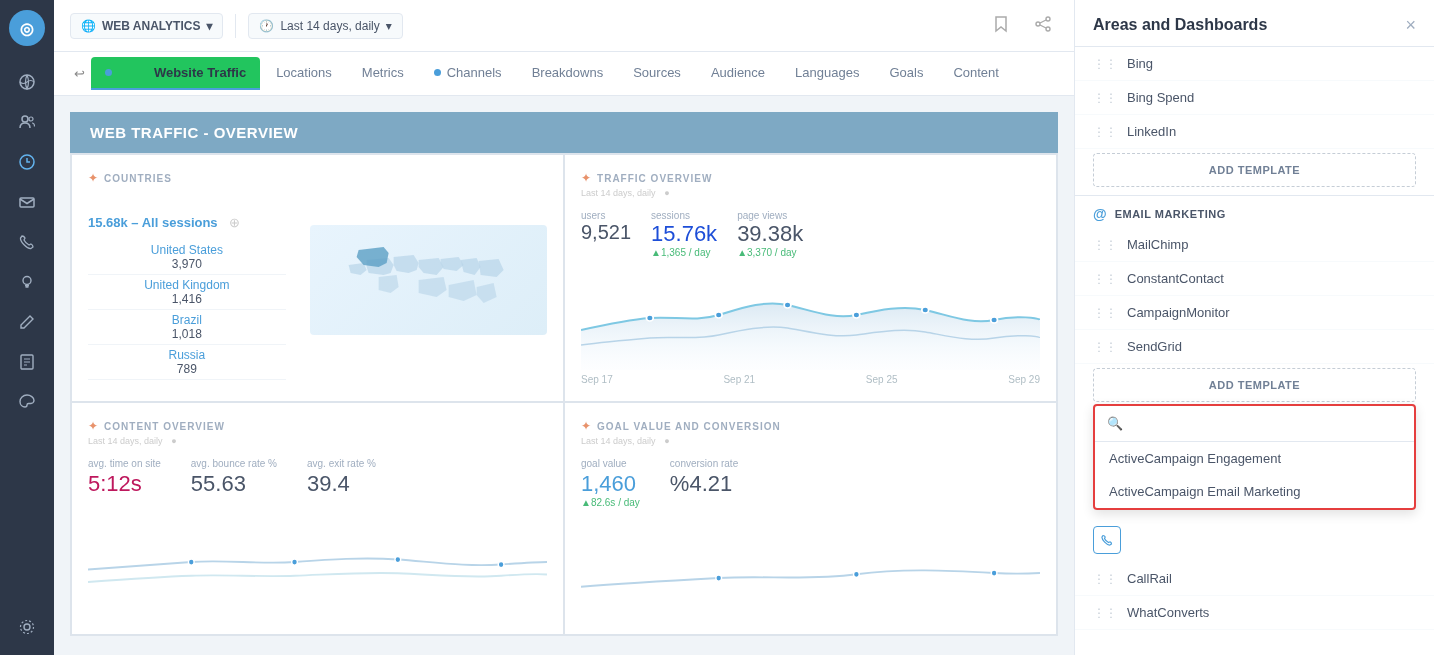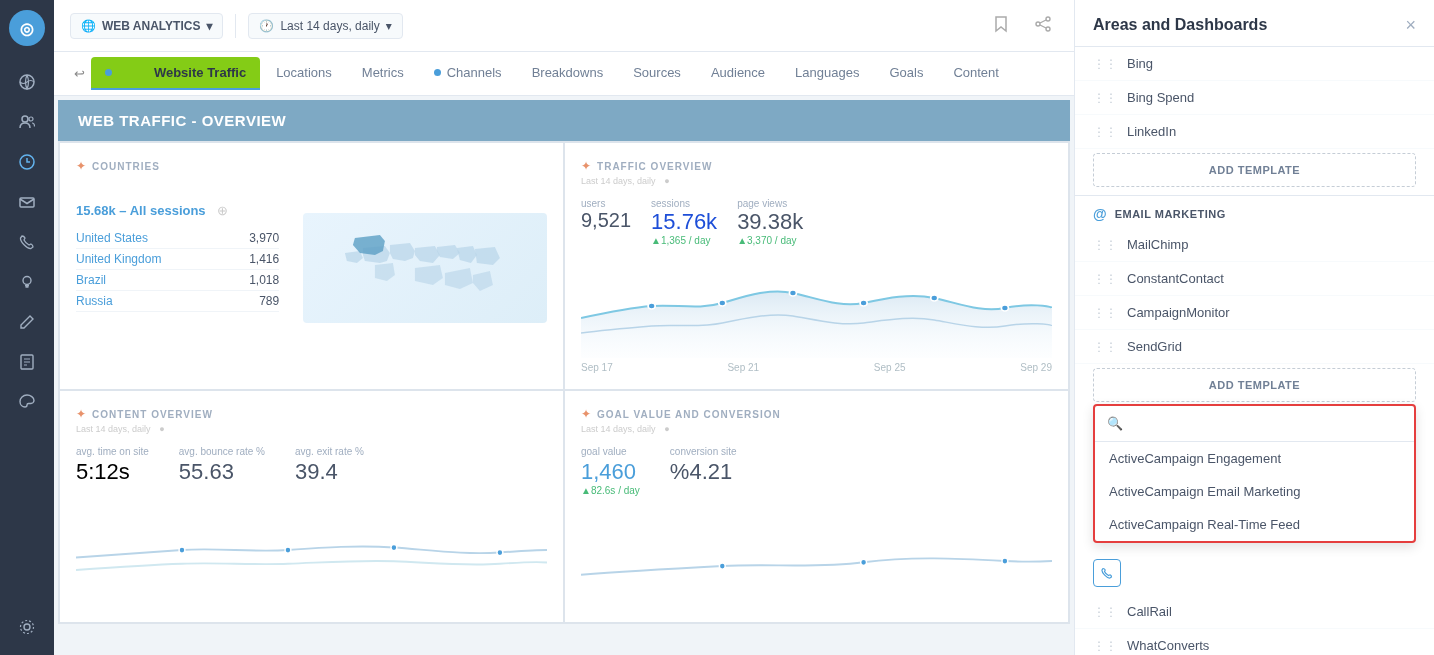--- a/index.html
+++ b/index.html
@@ -84,35 +84,35 @@
       color: #718096;
       cursor: pointer;
       border-radius: 4px 4px 0 0;
       display: flex; align-items: center; gap: 6px;
       border-bottom: 2px solid transparent;
       white-space: nowrap;
     }
     .nav-tab.active {
       color: #2d3748;
       font-weight: 600;
-      background: #84cc16;
+      background: #22c55e;
       border-bottom: 2px solid #4a9eda;
       gap: 42px;
     }
     .nav-tab .dot {
       width: 7px; height: 7px; border-radius: 50%; background: #48bb78; display: inline-block;
     }
     .nav-tab .dot.blue { background: #4a9eda; }
     .back-icon { color: #888; font-size: 13px; cursor: pointer; padding: 4px; }
 
     
     .dashboard {
       flex: 1;
       overflow-y: auto;
-      padding: 4px;
+      padding: 16px;
       background: #f0f4f8;
     }
     .dashboard-header {
       background: #7ea9c4;
       color: white;
       padding: 12px 20px;
       font-size: 15px;
       font-weight: 700;
       letter-spacing: 0.5px;
     }
@@ -133,21 +133,21 @@
     }
     .widget-icon { color: #e8926b; font-size: 12px; }
     .widget-title {
       font-size: 10px; font-weight: 700; color: #a0aec0; letter-spacing: 1px; text-transform: uppercase;
     }
     .widget-subtitle { font-size: 10px; color: #b0bec5; margin-bottom: 12px; }
     .widget-subtitle span { font-size: 9px; color: #ccc; }
 
     
     .country-stat { font-size: 12px; color: #4a9eda; margin-bottom: 10px; }
-    .country-row { display: flex; justify-content: space-between; align-items: center; padding: 3px 0; border-bottom: 1px solid #f0f4f8; }
+    .country-row { display: flex; justify-content: space-between; align-items: center; padding: 3px 0; border-bottom: 1px solid #f0f4f8; flex-direction: column; }
     .country-name { font-size: 12px; color: #4a9eda; }
     .country-val { font-size: 12px; color: #4a5568; }
     .map-placeholder {
       width: 100%; height: 110px;
       background: linear-gradient(135deg, #e8f4fd 0%, #ddeef8 100%);
       border-radius: 4px;
       position: relative;
       overflow: hidden;
       margin-top: 10px;
     }
@@ -529,21 +529,21 @@
           <span class="widget-icon">✦</span>
           <span class="widget-title">CONTENT OVERVIEW</span>
         </div>
         <div class="widget-subtitle">
           <span>Last 14 days, daily</span>
           <span style="margin-left:6px; color:#ccc; font-size:9px;">●</span>
         </div>
         <div class="stats-row">
           <div class="stat-item">
             <div class="stat-label">avg. time on site</div>
-            <div class="stat-val" style="color:#000000;">5:12s</div>
+            <div class="stat-val" style="color:#be185d;">5:12s</div>
           </div>
           <div class="stat-item">
             <div class="stat-label">avg. bounce rate %</div>
             <div class="stat-val">55.63</div>
           </div>
           <div class="stat-item">
             <div class="stat-label">avg. exit rate %</div>
             <div class="stat-val">39.4</div>
           </div>
         </div>
@@ -568,21 +568,21 @@
           <span>Last 14 days, daily</span>
           <span style="margin-left:6px; color:#ccc; font-size:9px;">●</span>
         </div>
         <div class="stats-row">
           <div class="stat-item">
             <div class="stat-label">goal value</div>
             <div class="stat-val" style="color:#4a9eda;">1,460</div>
             <div style="font-size:10px; color:#48bb78;">▲82.6s / day</div>
           </div>
           <div class="stat-item">
-            <div class="stat-label">conversion site</div>
+            <div class="stat-label">conversion rate</div>
             <div class="stat-val">%4.21</div>
           </div>
         </div>
         <div class="chart-area">
           <svg class="chart" viewBox="0 0 400 80" preserveAspectRatio="none">
             <path d="M0 55 C40 52 80 50 120 48 C160 46 200 50 240 45 C280 40 320 42 360 44 C380 45 400 44 400 44" stroke="#b8d4e8" stroke-width="1.5" fill="none"></path>
             <circle cx="120" cy="48" r="2.5" fill="#4a9eda" stroke="white" stroke-width="1.2"></circle>
             <circle cx="240" cy="45" r="2.5" fill="#4a9eda" stroke="white" stroke-width="1.2"></circle>
             <circle cx="360" cy="44" r="2.5" fill="#4a9eda" stroke="white" stroke-width="1.2"></circle>
           </svg>
@@ -641,21 +641,20 @@
     <div class="add-template-btn" style="margin:0 0 0 0; border-color:#c5cdd6;">
       <span>ADD TEMPLATE</span>
     </div>
 
     <div class="dropdown-container" style="margin:0; margin-top:2px;">
       <div class="dropdown-search">
         <span class="search-icon-dp">🔍</span>
       </div>
       <div class="dropdown-item">ActiveCampaign Engagement</div>
       <div class="dropdown-item">ActiveCampaign Email Marketing</div>
-      <div class="dropdown-item">ActiveCampaign Real-Time Feed</div>
     </div>
   </div>
 
   <div class="lower-items" style="margin-top: 8px;">
     <div class="phone-section">
       <div class="phone-icon-wrap">
         <svg width="12" height="12" viewBox="0 0 12 12" fill="none">
           <path d="M2 1.5 C2 1.5 3.5 1.5 4.2 3 L3.5 4.5 C4.2 6 6 7.8 7.5 8.5 L9 7.8 C10.5 8.5 10.5 10 10.5 10 L9 11 C6 11.5 0.5 5.5 1 3Z" stroke="#4a9eda" stroke-width="1.2" fill="none"></path>
         </svg>
       </div>

